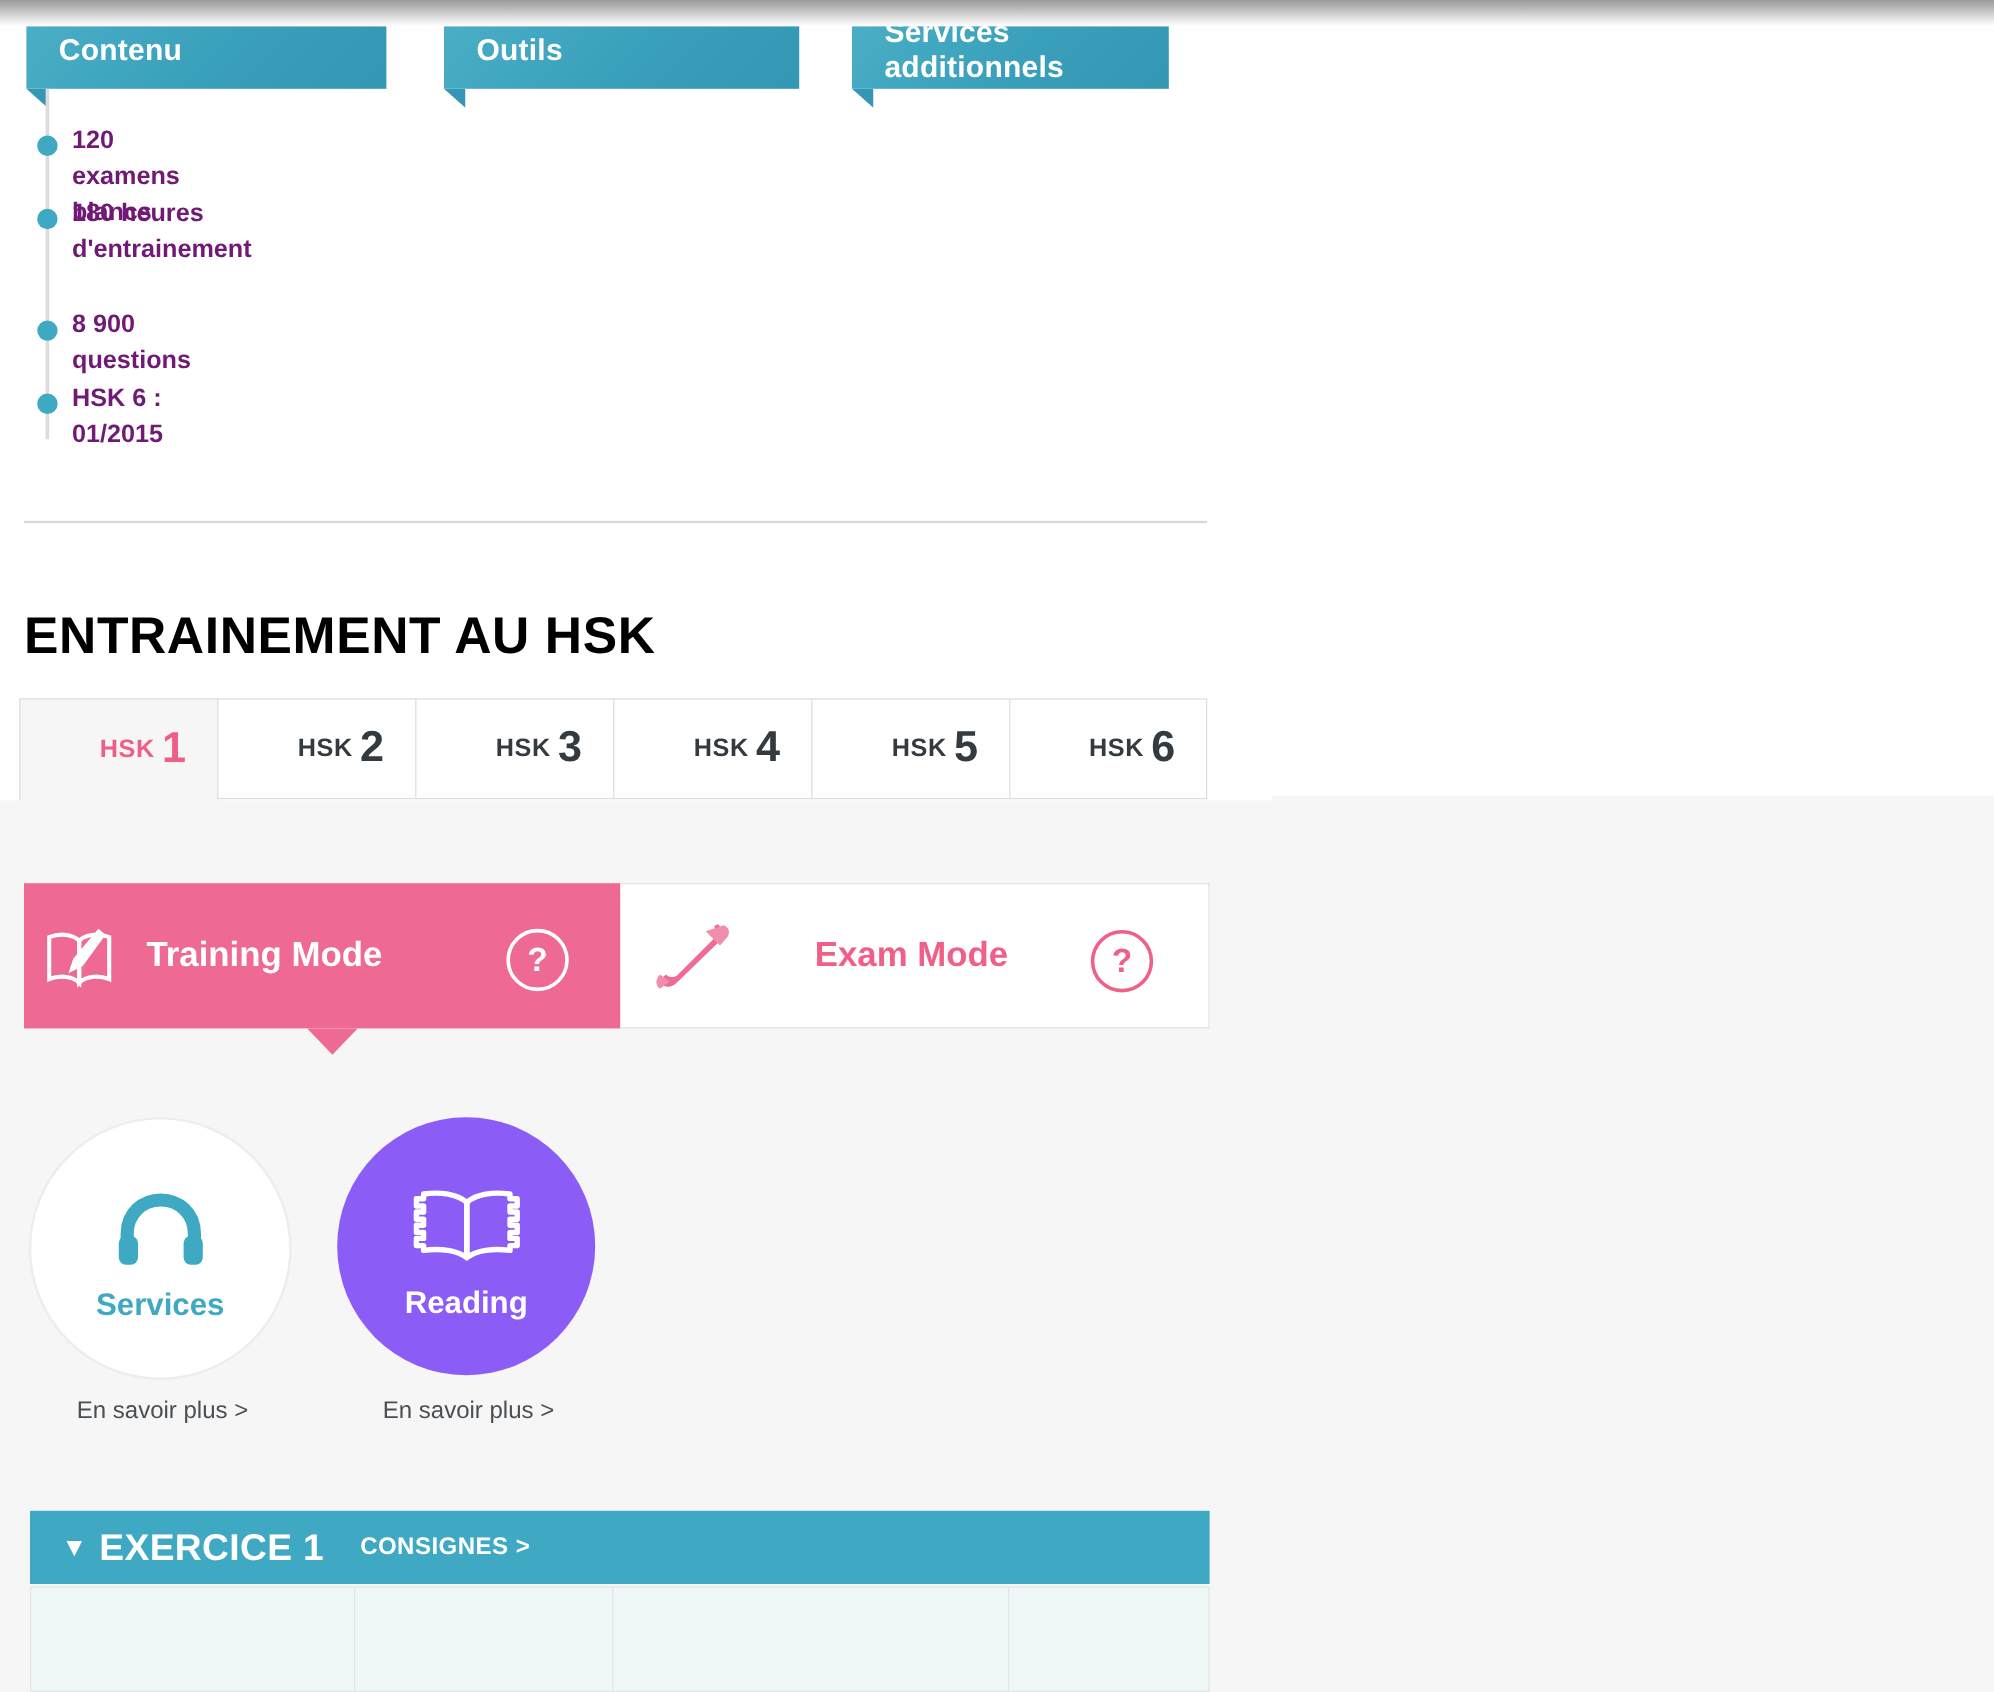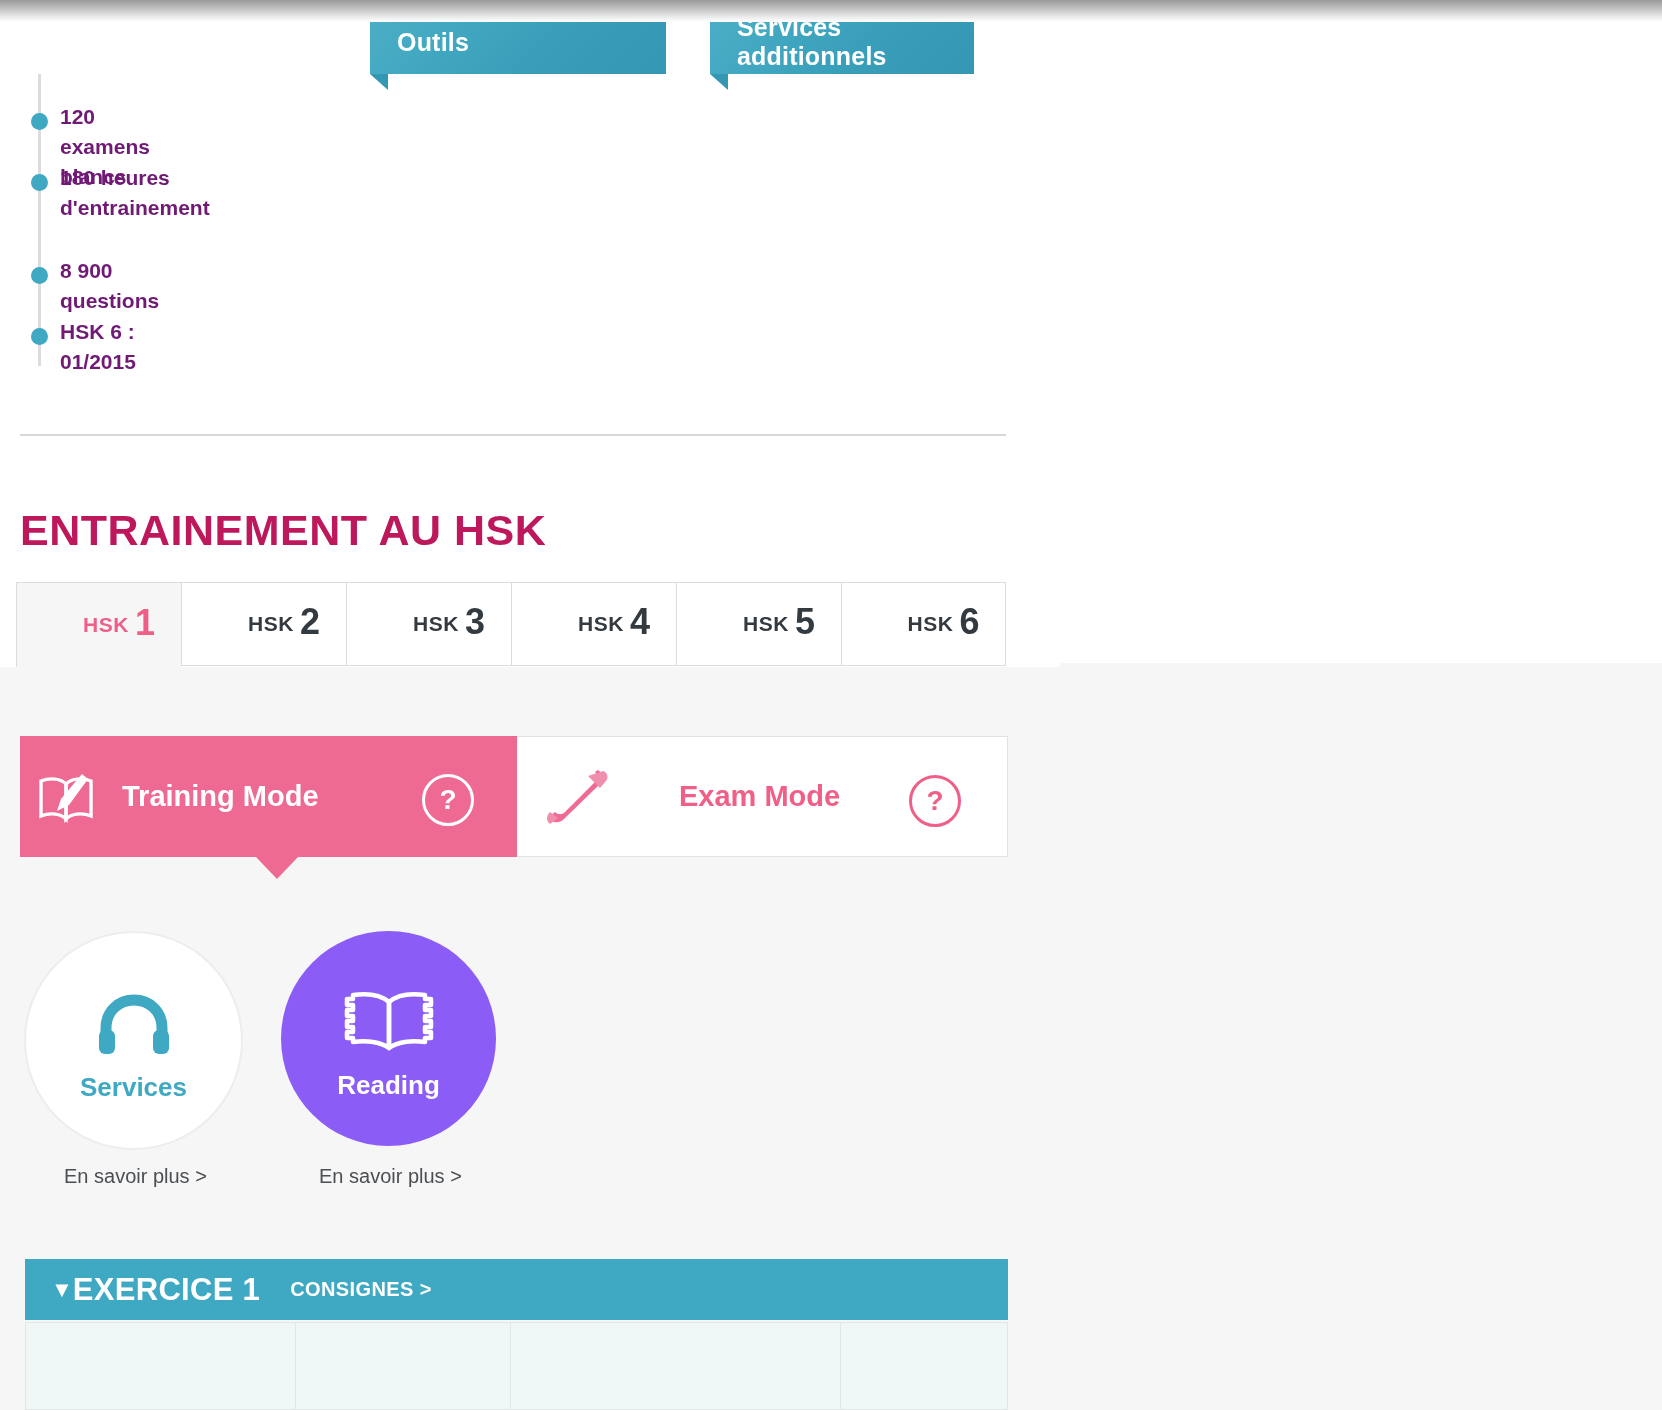--- a/index.html
+++ b/index.html
@@ -54,21 +54,21 @@
     font-size:21px;font-weight:bold;color:#701a75;line-height:1.42;
     white-space:pre-line;
   }
 
   
   #divider{position:absolute;left:20px;top:434px;width:986px;height:2px;background:#d8d8d8;}
 
   
   #section-title{
     position:absolute;left:20px;top:470px;
-    font-size:43px;font-weight:bold;color:#be185d;
+    font-size:43px;font-weight:bold;color:#000000;
     letter-spacing:.5px;
   }
 
   
   #hsk-tabs{position:absolute;left:16px;top:582px;width:992px;height:86px;display:flex;}
   .hsk-tab{
     width:165px;height:84px;
     background:#ffffff;
     border:1px solid #dcdcdc;
     border-right:none;
@@ -132,38 +132,42 @@
   }
   #more-listening{left:64px;top:1165px;}
   #more-reading{left:319px;top:1165px;}
 
   
   #exercise-bar{
     position:absolute;left:25px;top:1259px;width:983px;height:61px;
     background:#3fa8c3;display:flex;align-items:center;
   }
   #ex-caret{margin-left:26px;color:#fff;font-size:22px;line-height:1;}
-  #ex-title{margin-left:0;color:#fff;font-size:31px;font-weight:bold;letter-spacing:.3px;}
+  #ex-title{margin-left:10px;color:#fff;font-size:31px;font-weight:bold;letter-spacing:.3px;}
   #ex-consignes{margin-left:30px;color:#fff;font-size:20px;font-weight:bold;letter-spacing:.4px;cursor:pointer;text-align:center;}
 
   
   #ex-table{position:absolute;left:25px;top:1322px;width:983px;height:88px;background:#eff7f7;border:1px solid #dfe7e7;box-sizing:border-box;display:flex;}
   .ex-cell{height:100%;border-right:1px solid #dfe7e7;box-sizing:border-box;}
 
   
   #sidebar{position:absolute;left:1060px;top:0;width:602px;height:1410px;background:#fff;}
   #sidebar-bg-gray{position:absolute;left:1060px;top:663px;width:602px;height:747px;background:#f6f6f6;}
 </style>
 </head>
 <body>
 
 <div id="top-shadow"></div>
 
 <div id="main-col">
 
+  <div class="feat-tab" id="tab-contenu">
+    <span>Contenu</span>
+    <span class="tail"></span>
+  </div>
   <div class="feat-tab" id="tab-outils">
     <span>Outils</span>
     <span class="tail"></span>
   </div>
   <div class="feat-tab" id="tab-services">
     <span>Services additionnels</span>
     <span class="tail"></span>
   </div>
 
   <div id="timeline">

